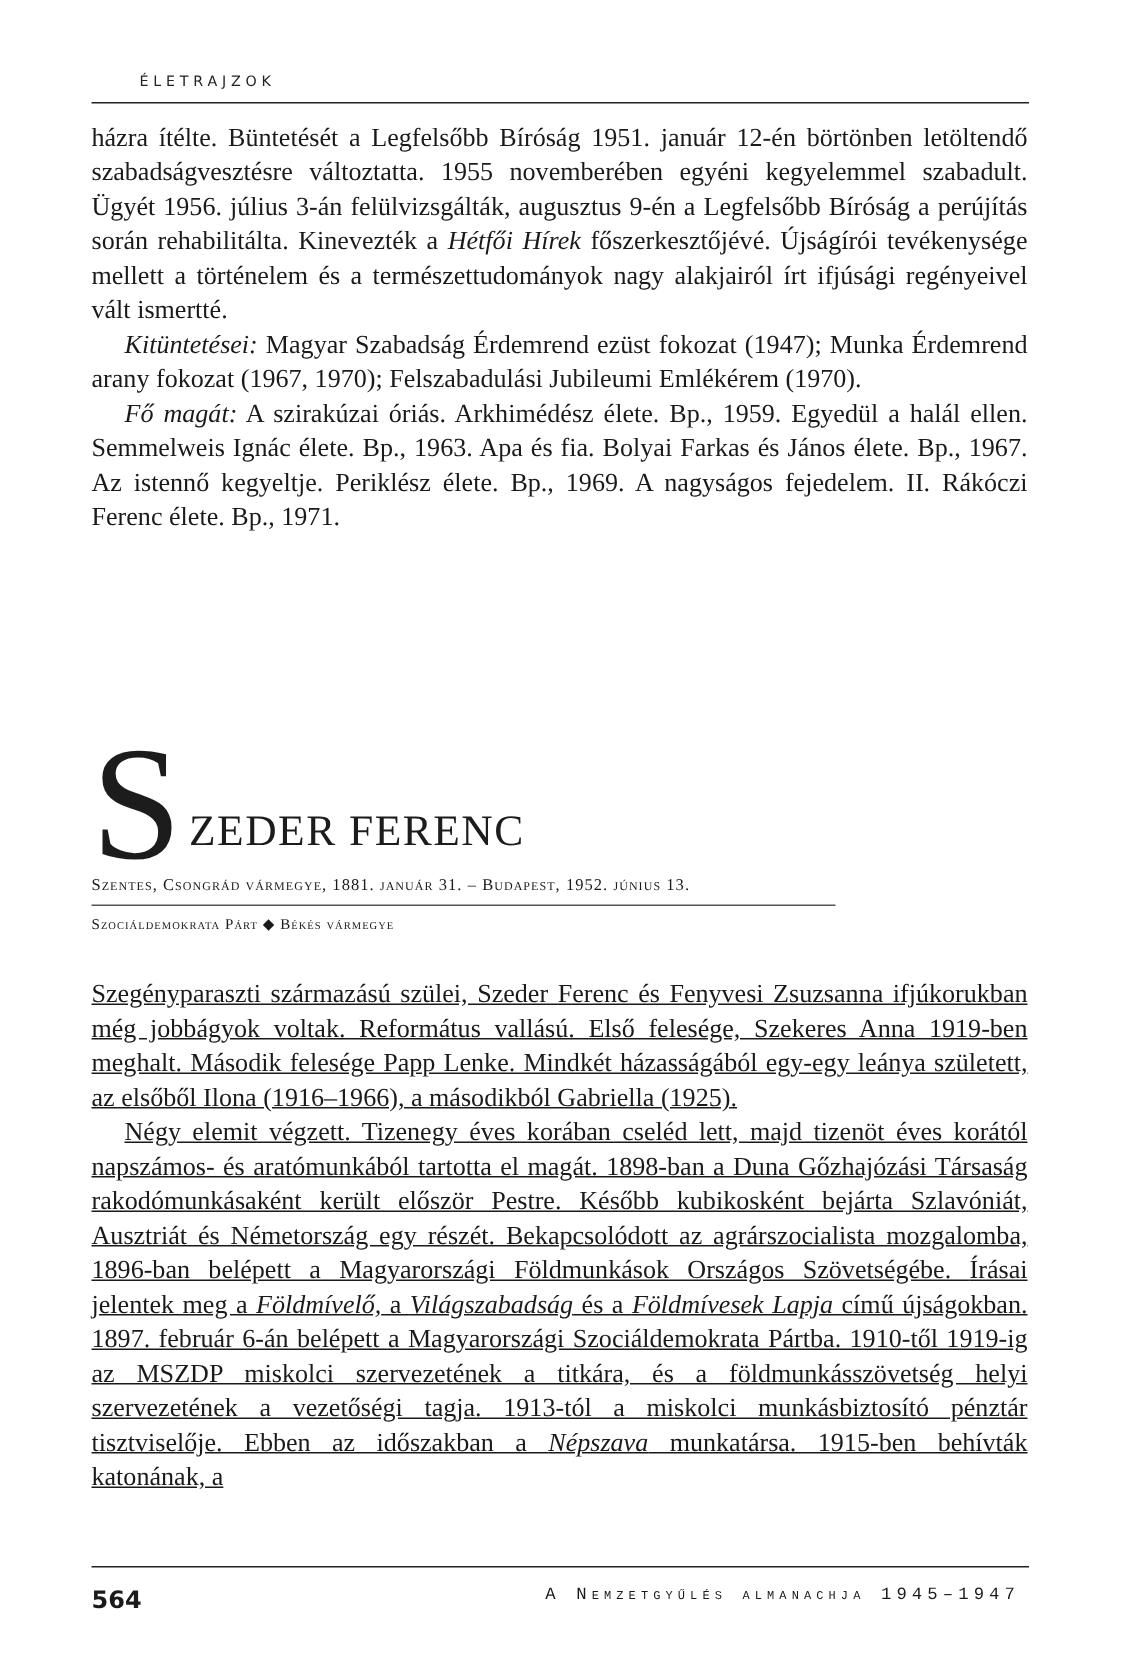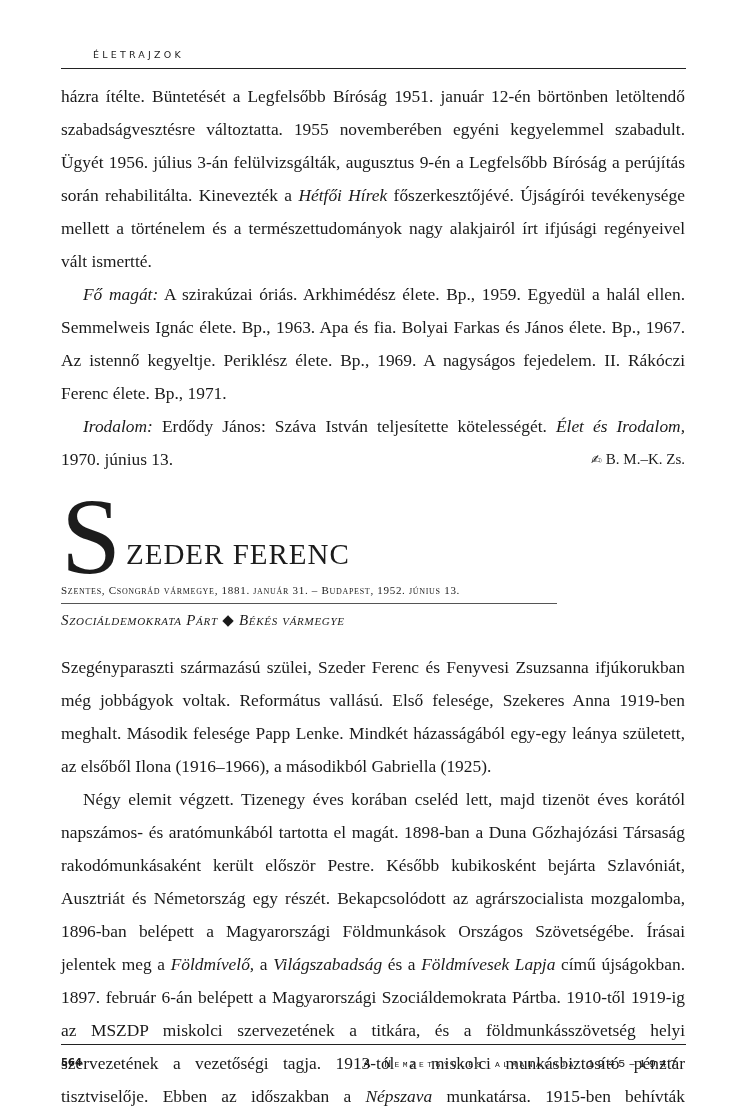--- a/index.html
+++ b/index.html
@@ -4,52 +4,52 @@
 <style>
   html, body { margin: 0; padding: 0; background: #ffffff; }
   body { width: 750px; height: 1112px; position: relative; overflow: hidden;
          font-family: "Liberation Serif", "DejaVu Serif", serif; color: #1a1a1a; }
   .running-head { position: absolute; left: 61px; top: 49px; font-family: "DejaVu Sans", sans-serif;
          font-size: 9.5px; letter-spacing: 3.2px; color: #222; margin-left: 32px; }
   .rule { position: absolute; left: 61px; width: 625px; height: 1px; background: #222; }
   .rule.top { top: 68px; }
   .rule.bottom { top: 1044px; }
   .rule.sub { left: 61px; width: 496px; top: 603px; height: 1px; background: #555; }
-  .body-text { position: absolute; left: 61px; width: 624px; font-size: 17.4px; line-height: 33px;
+  .body-text { position: absolute; left: 61px; width: 624px; font-size: 17.4px; line-height: 23px;
          text-align: justify; }
   .body-text p { margin: 0; }
   .body-text p.indent { text-indent: 22px; }
   .top-block { top: 80px; }
   .lead-label { font-style: italic; }
   .title-italic { font-style: italic; }
   .signature { float: right; font-size: 15px; }
   .pen { font-family: "DejaVu Sans", sans-serif; font-size: 13px; margin-right: 4px; }
   .name-block { position: absolute; left: 61px; top: 492px; height: 90px; }
   .dropcap { position: absolute; left: 0; top: 0; font-size: 108px; line-height: 90px; font-weight: normal; color: #1c1c1c; }
   .name-rest { position: absolute; left: 65px; top: 46px; font-size: 29px; letter-spacing: 1px; white-space: nowrap; color: #1c1c1c; text-align: right; }
   .birth-line { position: absolute; left: 61px; top: 584px; font-size: 11px; letter-spacing: 0.7px;
          font-variant: small-caps; white-space: nowrap; }
-  .party-line { position: absolute; left: 61px; top: 611px; font-size: 15px; letter-spacing: 0.7px;
-         font-variant: small-caps; white-space: nowrap; font-style: italic; }
-  .main-block { top: 651px; }
+  .party-line { position: absolute; left: 61px; top: 611px; font-size: 10px; letter-spacing: 0.7px;
+         font-variant: small-caps; white-space: nowrap; }
+  .main-block { top: 651px; text-decoration: underline; }
   .page-num { position: absolute; left: 61px; top: 1057px; font-family: "DejaVu Sans", sans-serif;
-         font-size: 10px; font-weight: bold; }
+         font-size: 16px; font-weight: bold; }
   .book-title { position: absolute; right: 70px; top: 1057px; font-family: Liberation Mono, monospace;
          font-size: 11.5px; letter-spacing: 3.4px; font-variant: small-caps; white-space: nowrap; }
 </style>
 </head>
 <body>
 
 <div class="running-head">ÉLETRAJZOK</div>
 <div class="rule top"></div>
 
 <div class="body-text top-block">
   <p><span>házra ítélte. Büntetését a Legfelsőbb Bíróság 1951. január 12-én börtönben letöltendő szabadságvesztésre változtatta. 1955 novemberében egyéni kegyelemmel szabadult. Ügyét 1956. július 3-án felülvizsgálták, augusztus 9-én a Legfelsőbb Bíróság a perújítás során rehabilitálta. Kinevezték a </span><span class="title-italic">Hétfői Hírek</span><span> főszerkesztőjévé. Újságírói tevékenysége mellett a történelem és a természettudományok nagy alakjairól írt ifjúsági regényeivel vált ismertté.</span></p>
+  <p class="indent"><span class="lead-label">Kitüntetései:</span><span> Magyar Szabadság Érdemrend ezüst fokozat (1947); Munka Érdemrend arany fokozat (1967, 1970); Felszabadulási Jubileumi Emlékérem (1970).</span></p>
   <p class="indent"><span class="lead-label">Fő magát:</span><span> A szirakúzai óriás. Arkhimédész élete. Bp., 1959. Egyedül a halál ellen. Semmelweis Ignác élete. Bp., 1963. Apa és fia. Bolyai Farkas és János élete. Bp., 1967. Az istennő kegyeltje. Periklész élete. Bp., 1969. A nagyságos fejedelem. II. Rákóczi Ferenc élete. Bp., 1971.</span></p>
-  <p class="indent"><span class="lead-label">Irodalom:</span><span> Erdődy János: Száva István teljesítette kötelességét. </span><span class="title-italic">Élet és Irodalom,</span><span> 1970. június 13.</span><span class="signature"><span class="pen">✍</span><span>B. M.–K. Zs.</span></span></p>
 </div>
 
 <div class="name-block">
   <span class="dropcap">S</span>
   <span class="name-rest">ZEDER FERENC</span>
 </div>
 
 <div class="birth-line">Szentes, Csongrád vármegye, 1881. január 31. – Budapest, 1952. június 13.</div>
 <div class="rule sub"></div>
 <div class="party-line">

